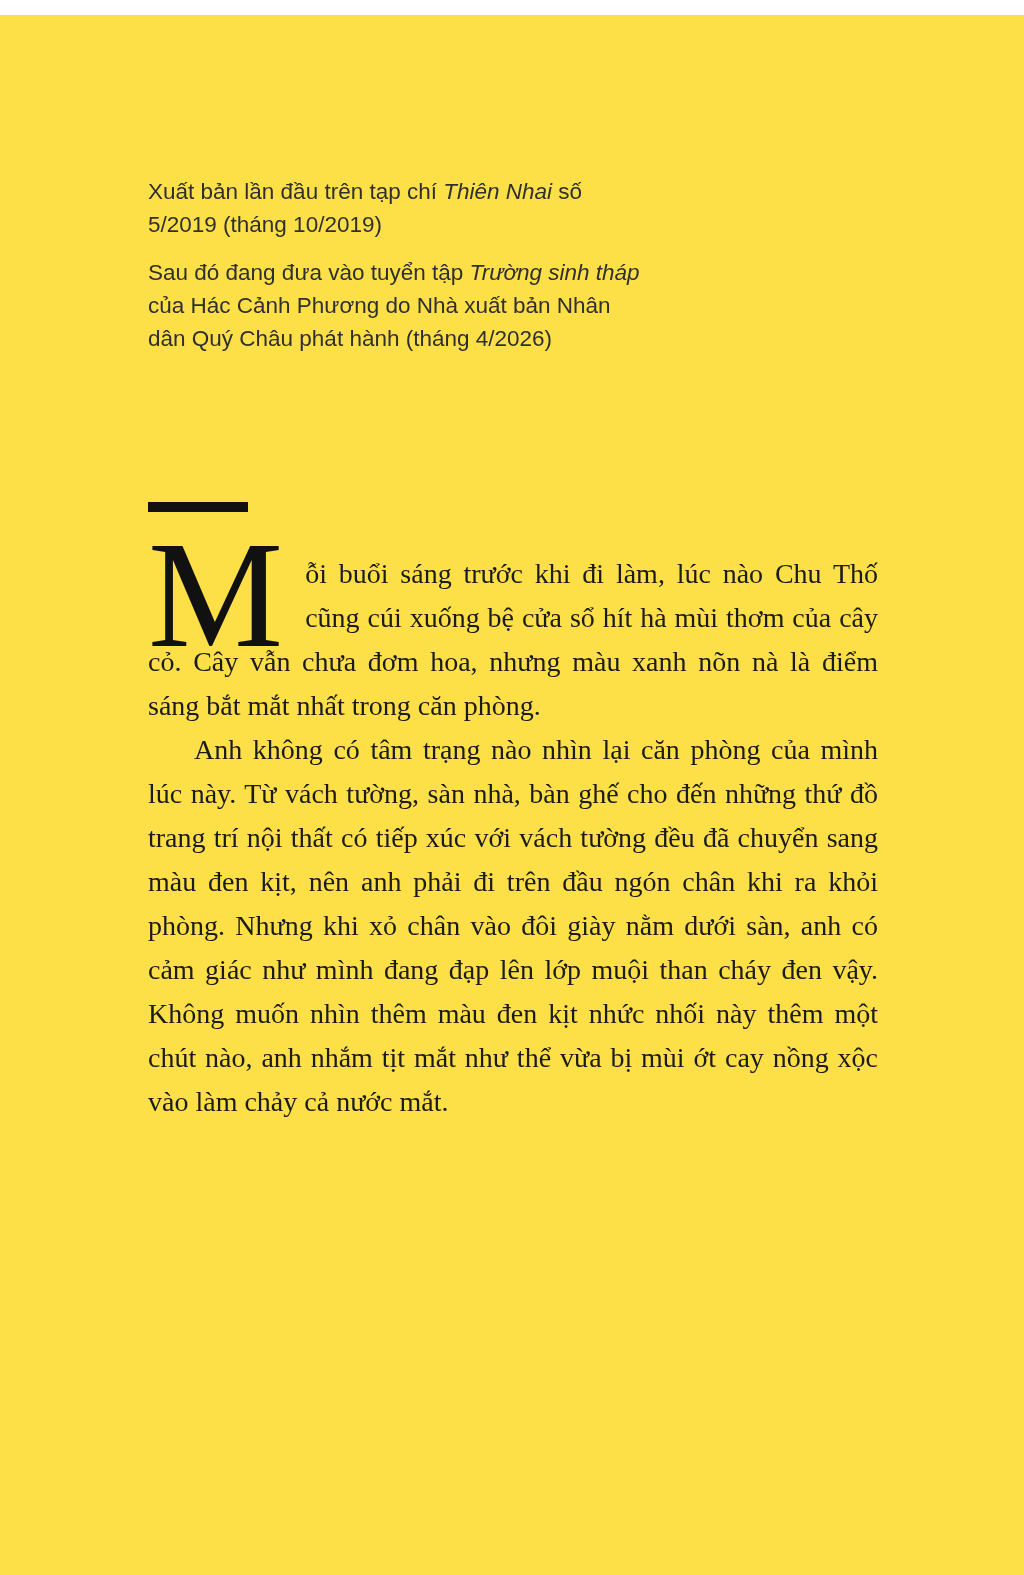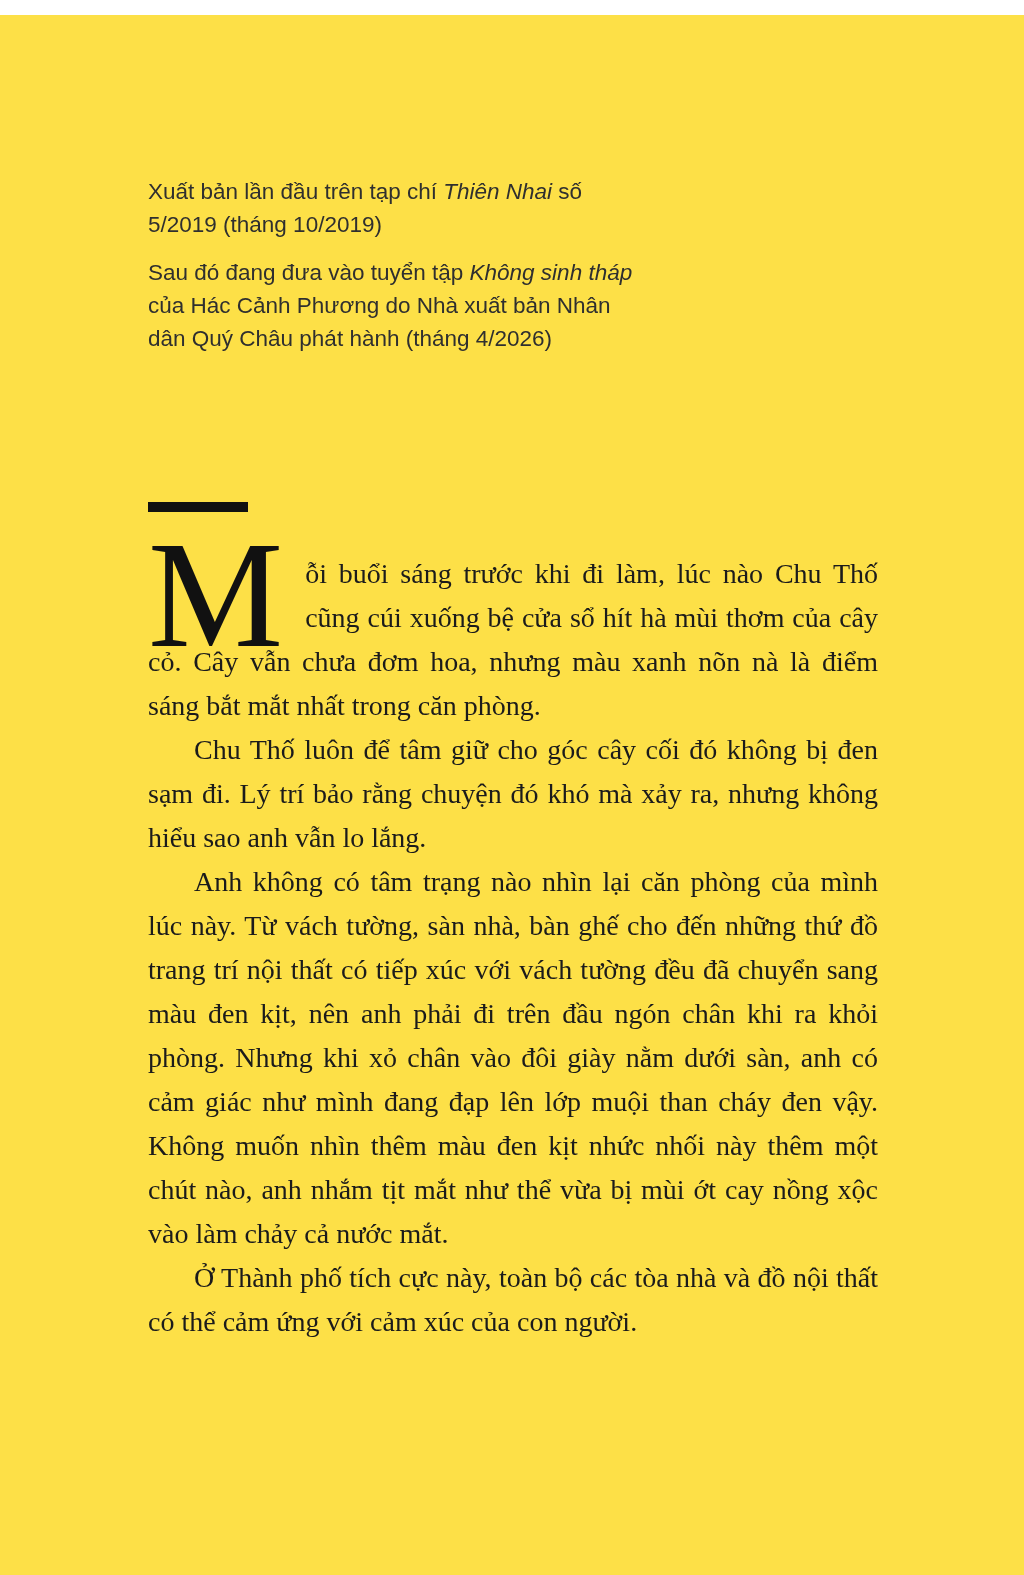--- a/index.html
+++ b/index.html
@@ -68,28 +68,26 @@
 </head>
 <body>
 
 <div class="page">
 
   <div class="pub-info">
     <p>
       <span>Xuất bản lần đầu trên tạp chí </span><em>Thiên Nhai</em><span> số 5/2019 (tháng 10/2019)</span>
     </p>
     <p>
-      <span>Sau đó đang đưa vào tuyển tập </span><em>Không sinh tháp</em><span> của Hác Cảnh Phương do Nhà xuất bản Nhân dân Quý Châu phát hành (tháng 4/2026)</span>
+      <span>Sau đó đang đưa vào tuyển tập </span><em>Trường sinh tháp</em><span> của Hác Cảnh Phương do Nhà xuất bản Nhân dân Quý Châu phát hành (tháng 4/2026)</span>
     </p>
   </div>
 
   <div class="chapter-rule"></div>
 
   <div class="body-text">
     <p class="first">
       <span class="dropcap">M</span><span>ỗi buổi sáng trước khi đi làm, lúc nào Chu Thố cũng cúi xuống bệ cửa sổ hít hà mùi thơm của cây cỏ. Cây vẫn chưa đơm hoa, nhưng màu xanh nõn nà là điểm sáng bắt mắt nhất trong căn phòng.</span>
     </p>
-    <p>Chu Thố luôn để tâm giữ cho góc cây cối đó không bị đen sạm đi. Lý trí bảo rằng chuyện đó khó mà xảy ra, nhưng không hiểu sao anh vẫn lo lắng.</p>
     <p>Anh không có tâm trạng nào nhìn lại căn phòng của mình lúc này. Từ vách tường, sàn nhà, bàn ghế cho đến những thứ đồ trang trí nội thất có tiếp xúc với vách tường đều đã chuyển sang màu đen kịt, nên anh phải đi trên đầu ngón chân khi ra khỏi phòng. Nhưng khi xỏ chân vào đôi giày nằm dưới sàn, anh có cảm giác như mình đang đạp lên lớp muội than cháy đen vậy. Không muốn nhìn thêm màu đen kịt nhức nhối này thêm một chút nào, anh nhắm tịt mắt như thể vừa bị mùi ớt cay nồng xộc vào làm chảy cả nước mắt.</p>
-    <p>Ở Thành phố tích cực này, toàn bộ các tòa nhà và đồ nội thất có thể cảm ứng với cảm xúc của con người.</p>
   </div>
 
 </div>
 
 </body></html>

